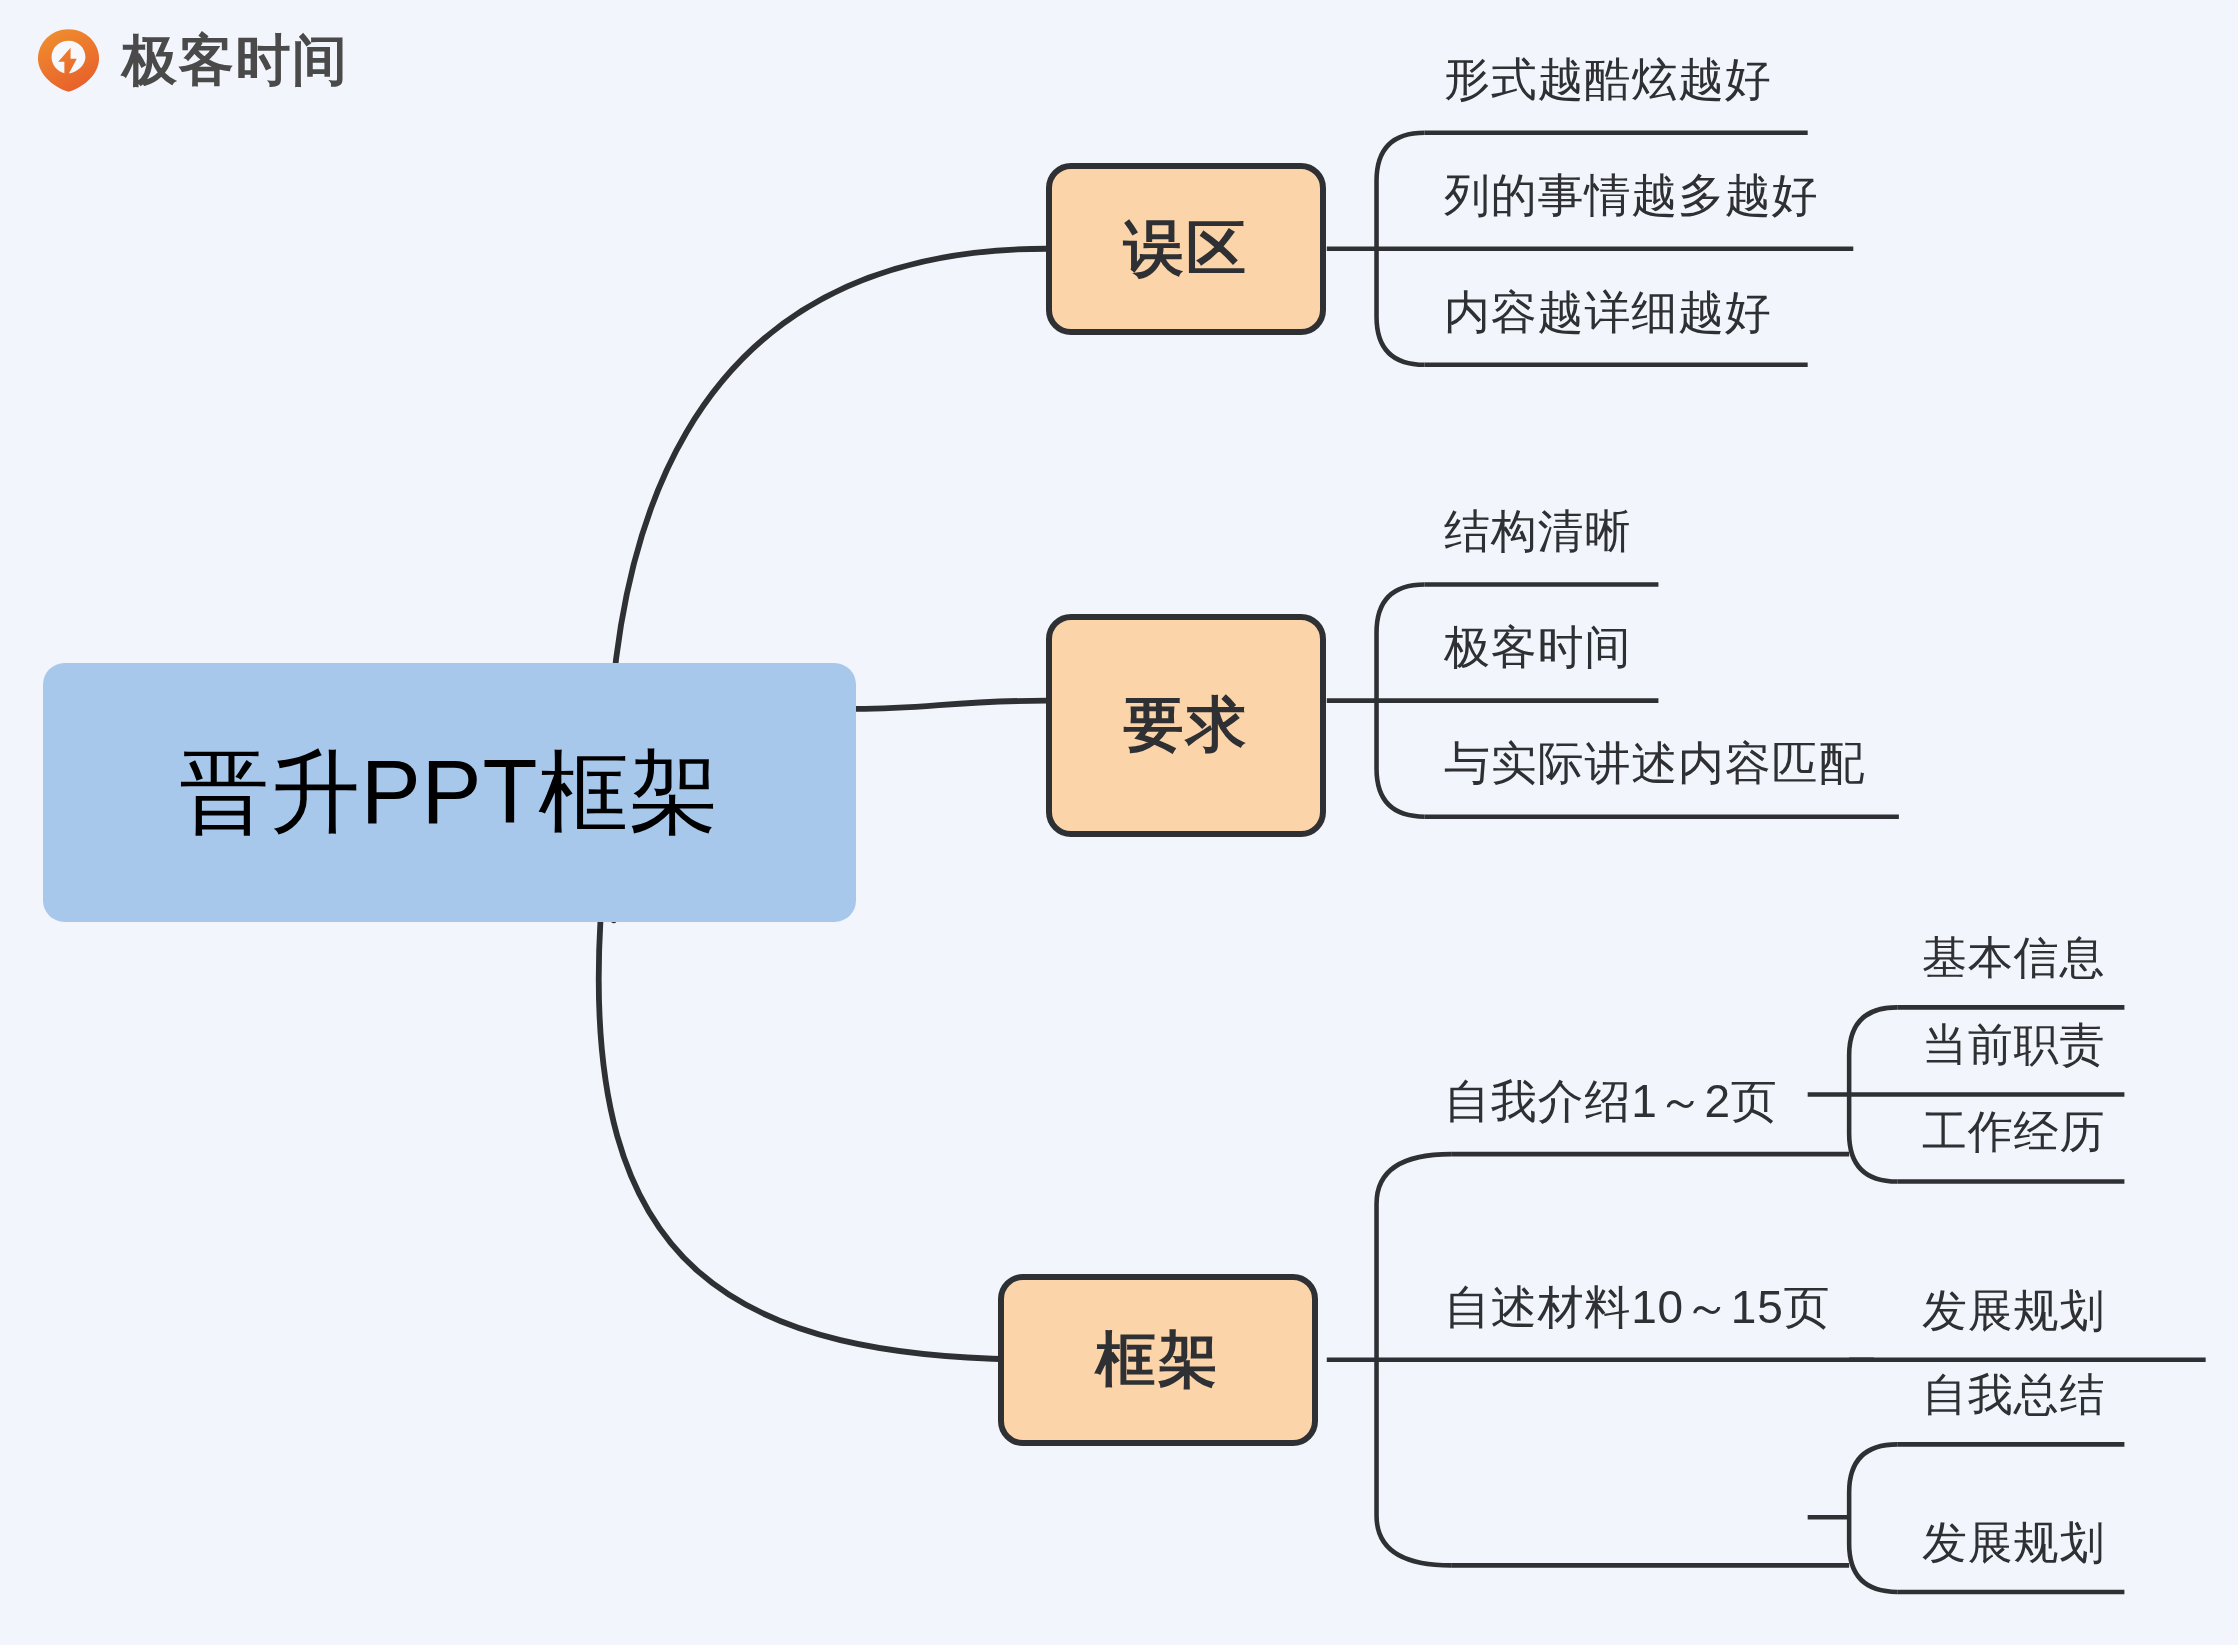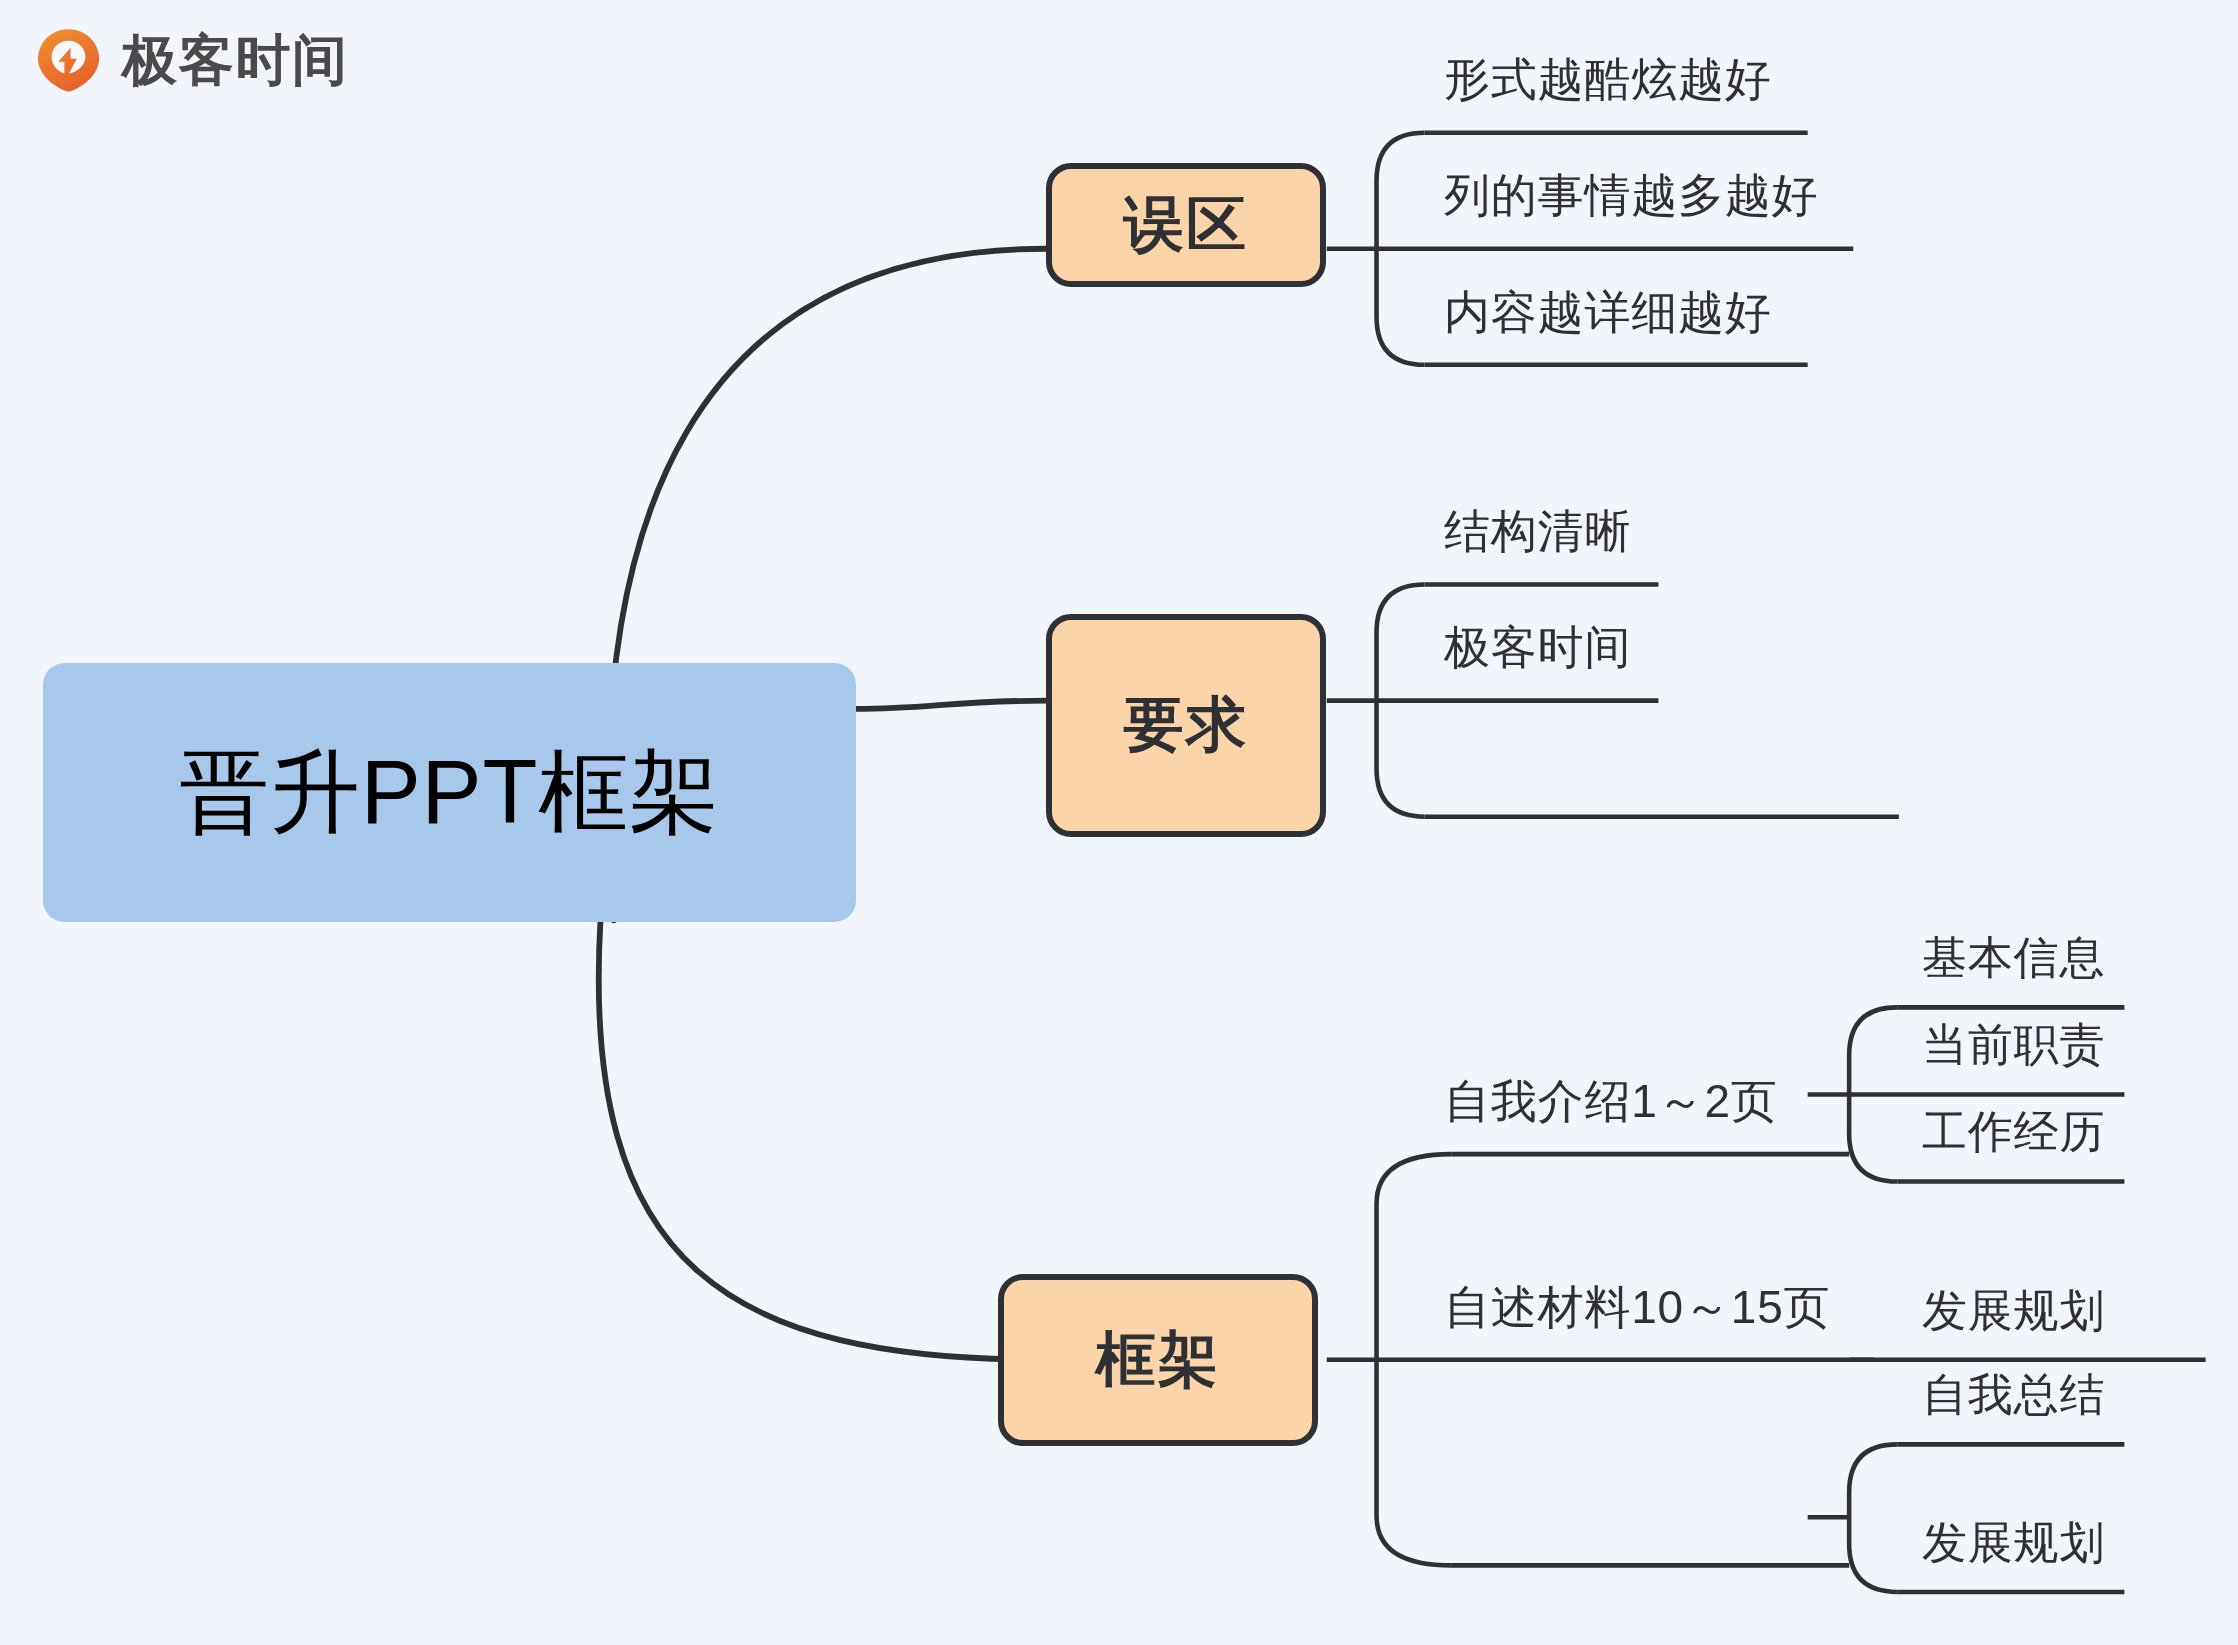--- a/index.html
+++ b/index.html
@@ -106,32 +106,33 @@
     <path class="wire-thin" d="M 2230 1640 L 2660 1640"></path>
 
     <path class="wire-thin" d="M 2180 1830 L 2230 1830"></path>
     <path class="wire-thin" d="M 2288 1742 Q 2230 1742 2230 1800 L 2230 1862 Q 2230 1920 2288 1920"></path>
     <path class="wire-thin" d="M 2288 1742 L 2562 1742"></path>
     <path class="wire-thin" d="M 2288 1920 L 2562 1920"></path>
   </svg>
 
   <div class="node root-node">晋升PPT框架</div>
 
-  <div class="node branch-node" style="left:1046px;top:163px;width:280px;height:124px;">误区</div>
+  <div class="node branch-node" style="left:1046px;top:163px;width:280px;height:172px;">误区</div>
 
   <div class="node branch-node" style="left:1046px;top:614px;width:280px;height:223px;">要求</div>
 
   <div class="node branch-node" style="left:998px;top:1274px;width:320px;height:172px;">框架</div>
 
   <div class="leaf" style="left:1444px;top:56px;">形式越酷炫越好</div>
   <div class="leaf" style="left:1444px;top:172px;">列的事情越多越好</div>
   <div class="leaf" style="left:1444px;top:289px;">内容越详细越好</div>
 
   <div class="leaf" style="left:1444px;top:508px;">结构清晰</div>
   <div class="leaf" style="left:1444px;top:624px;">极客时间</div>
+  <div class="leaf" style="left:1444px;top:740px;">与实际讲述内容匹配</div>
 
   <div class="leaf" style="left:1444px;top:1078px;">自我介绍1～2页</div>
   <div class="leaf" style="left:1444px;top:1284px;">自述材料10～15页</div>
 
   <div class="leaf lvl3" style="left:1922px;top:935px;text-align:right;">基本信息</div>
   <div class="leaf lvl3" style="left:1922px;top:1022px;">当前职责</div>
   <div class="leaf lvl3" style="left:1922px;top:1109px;">工作经历</div>
 
   <div class="leaf lvl3" style="left:1922px;top:1288px;">发展规划</div>
 

